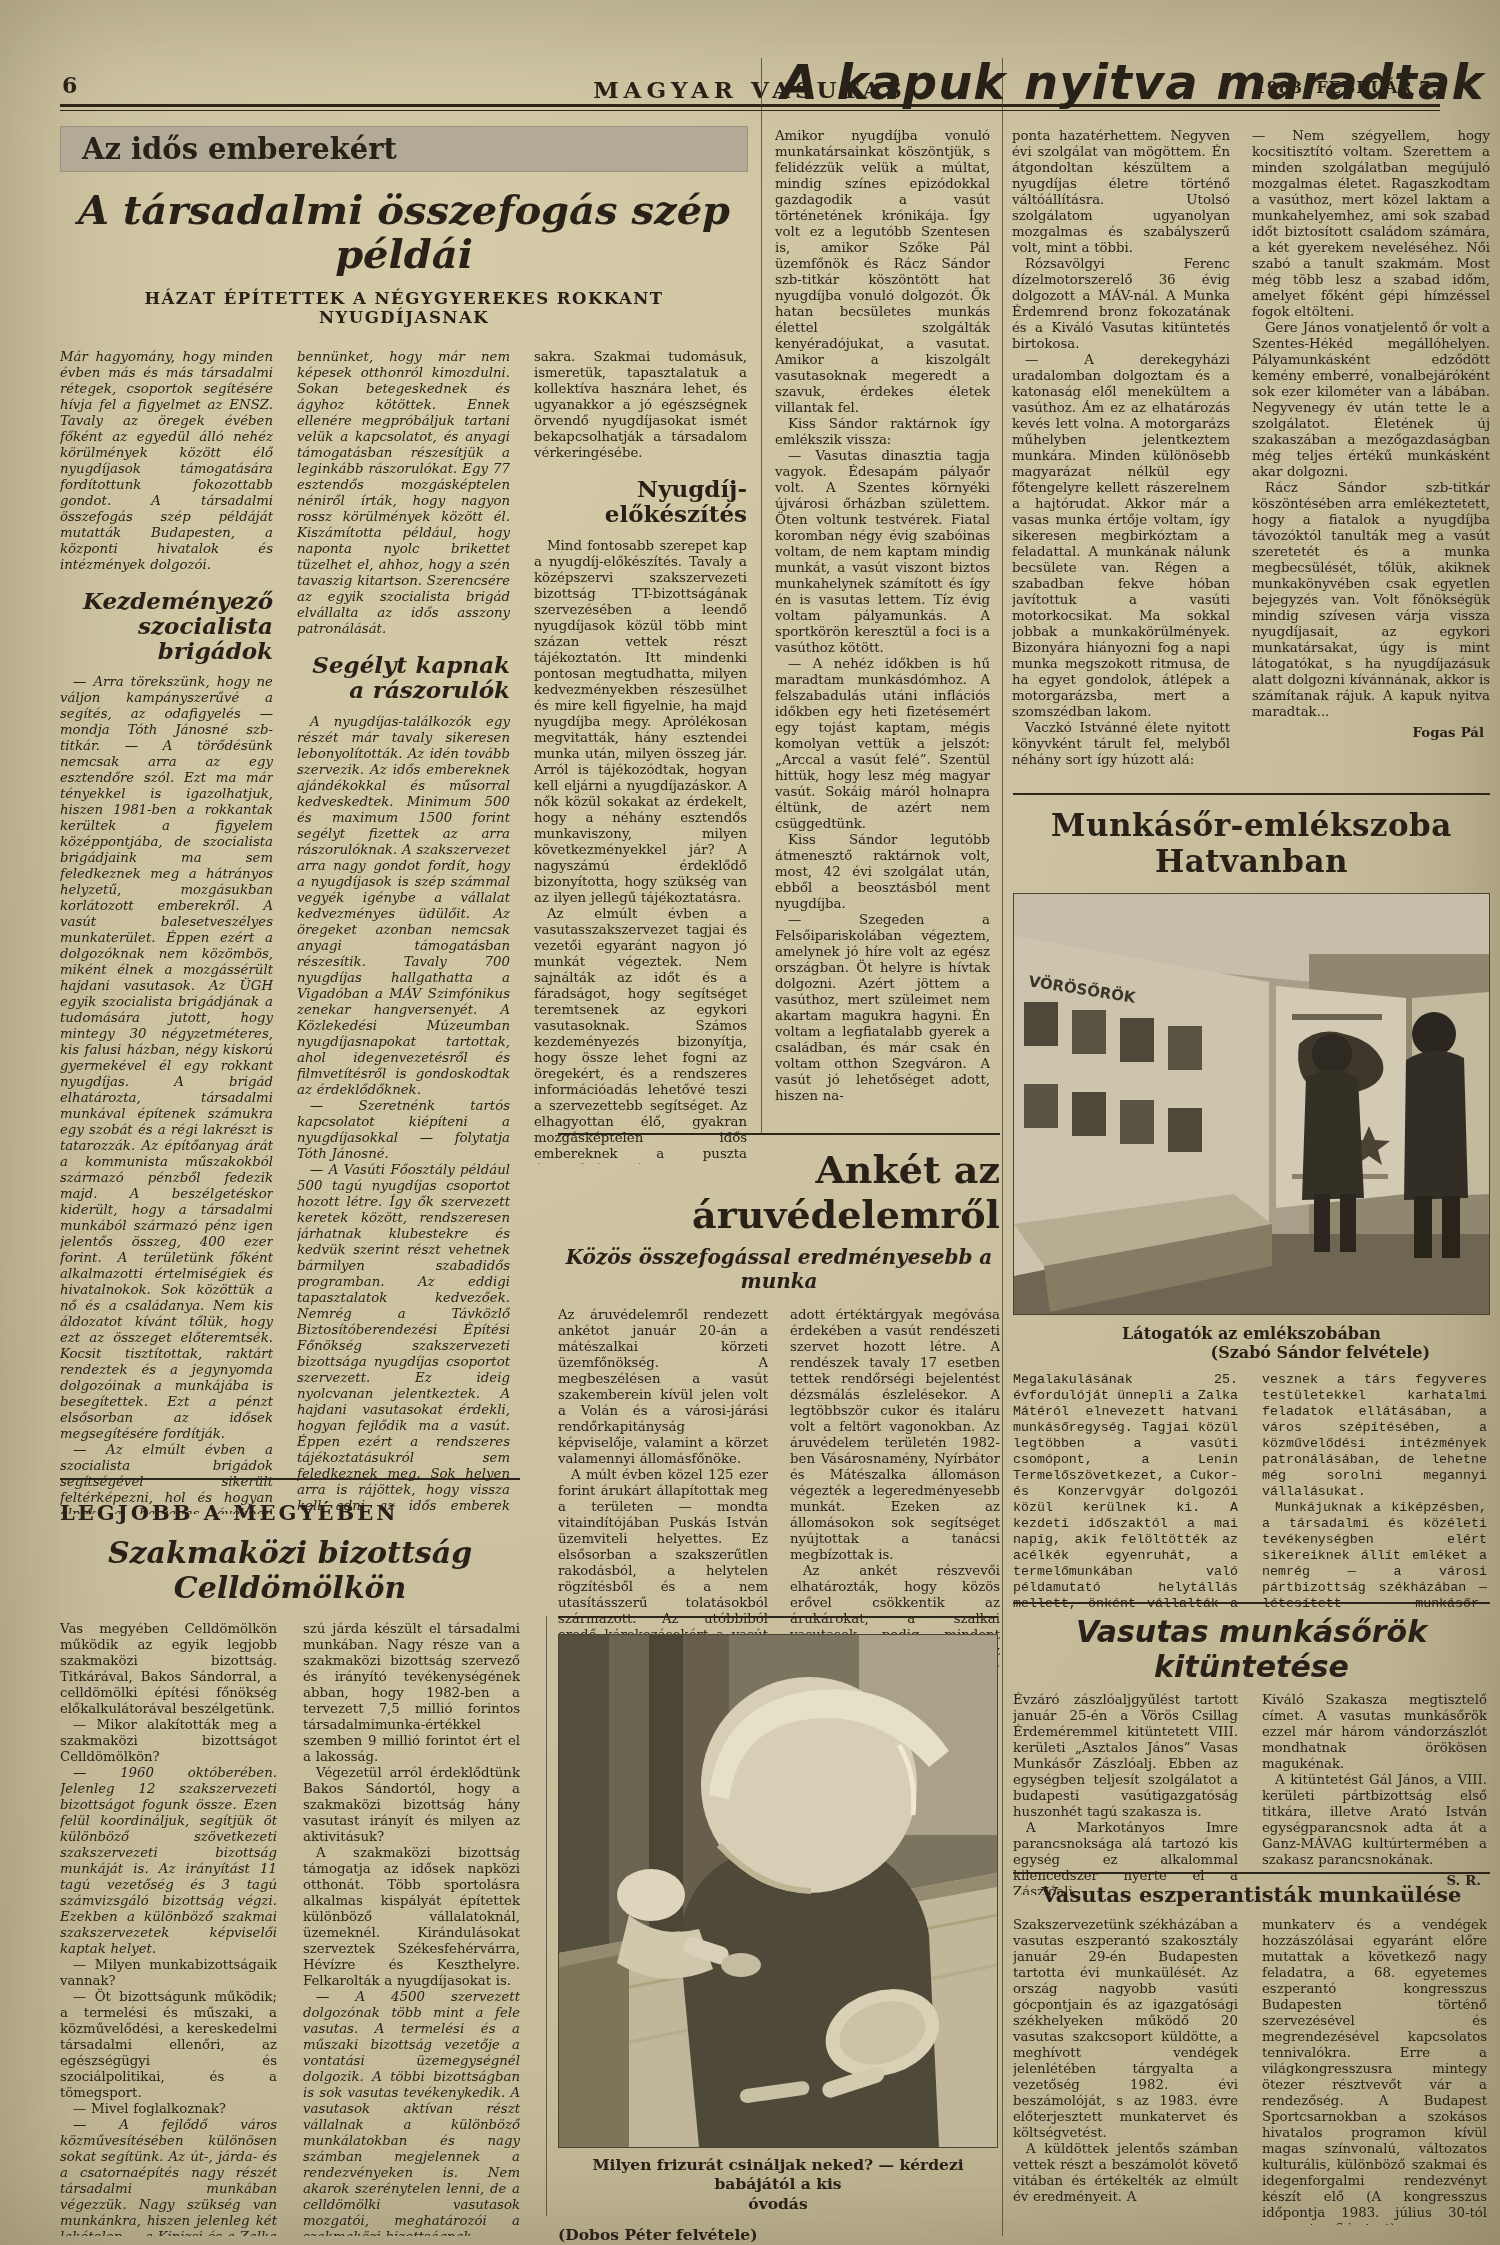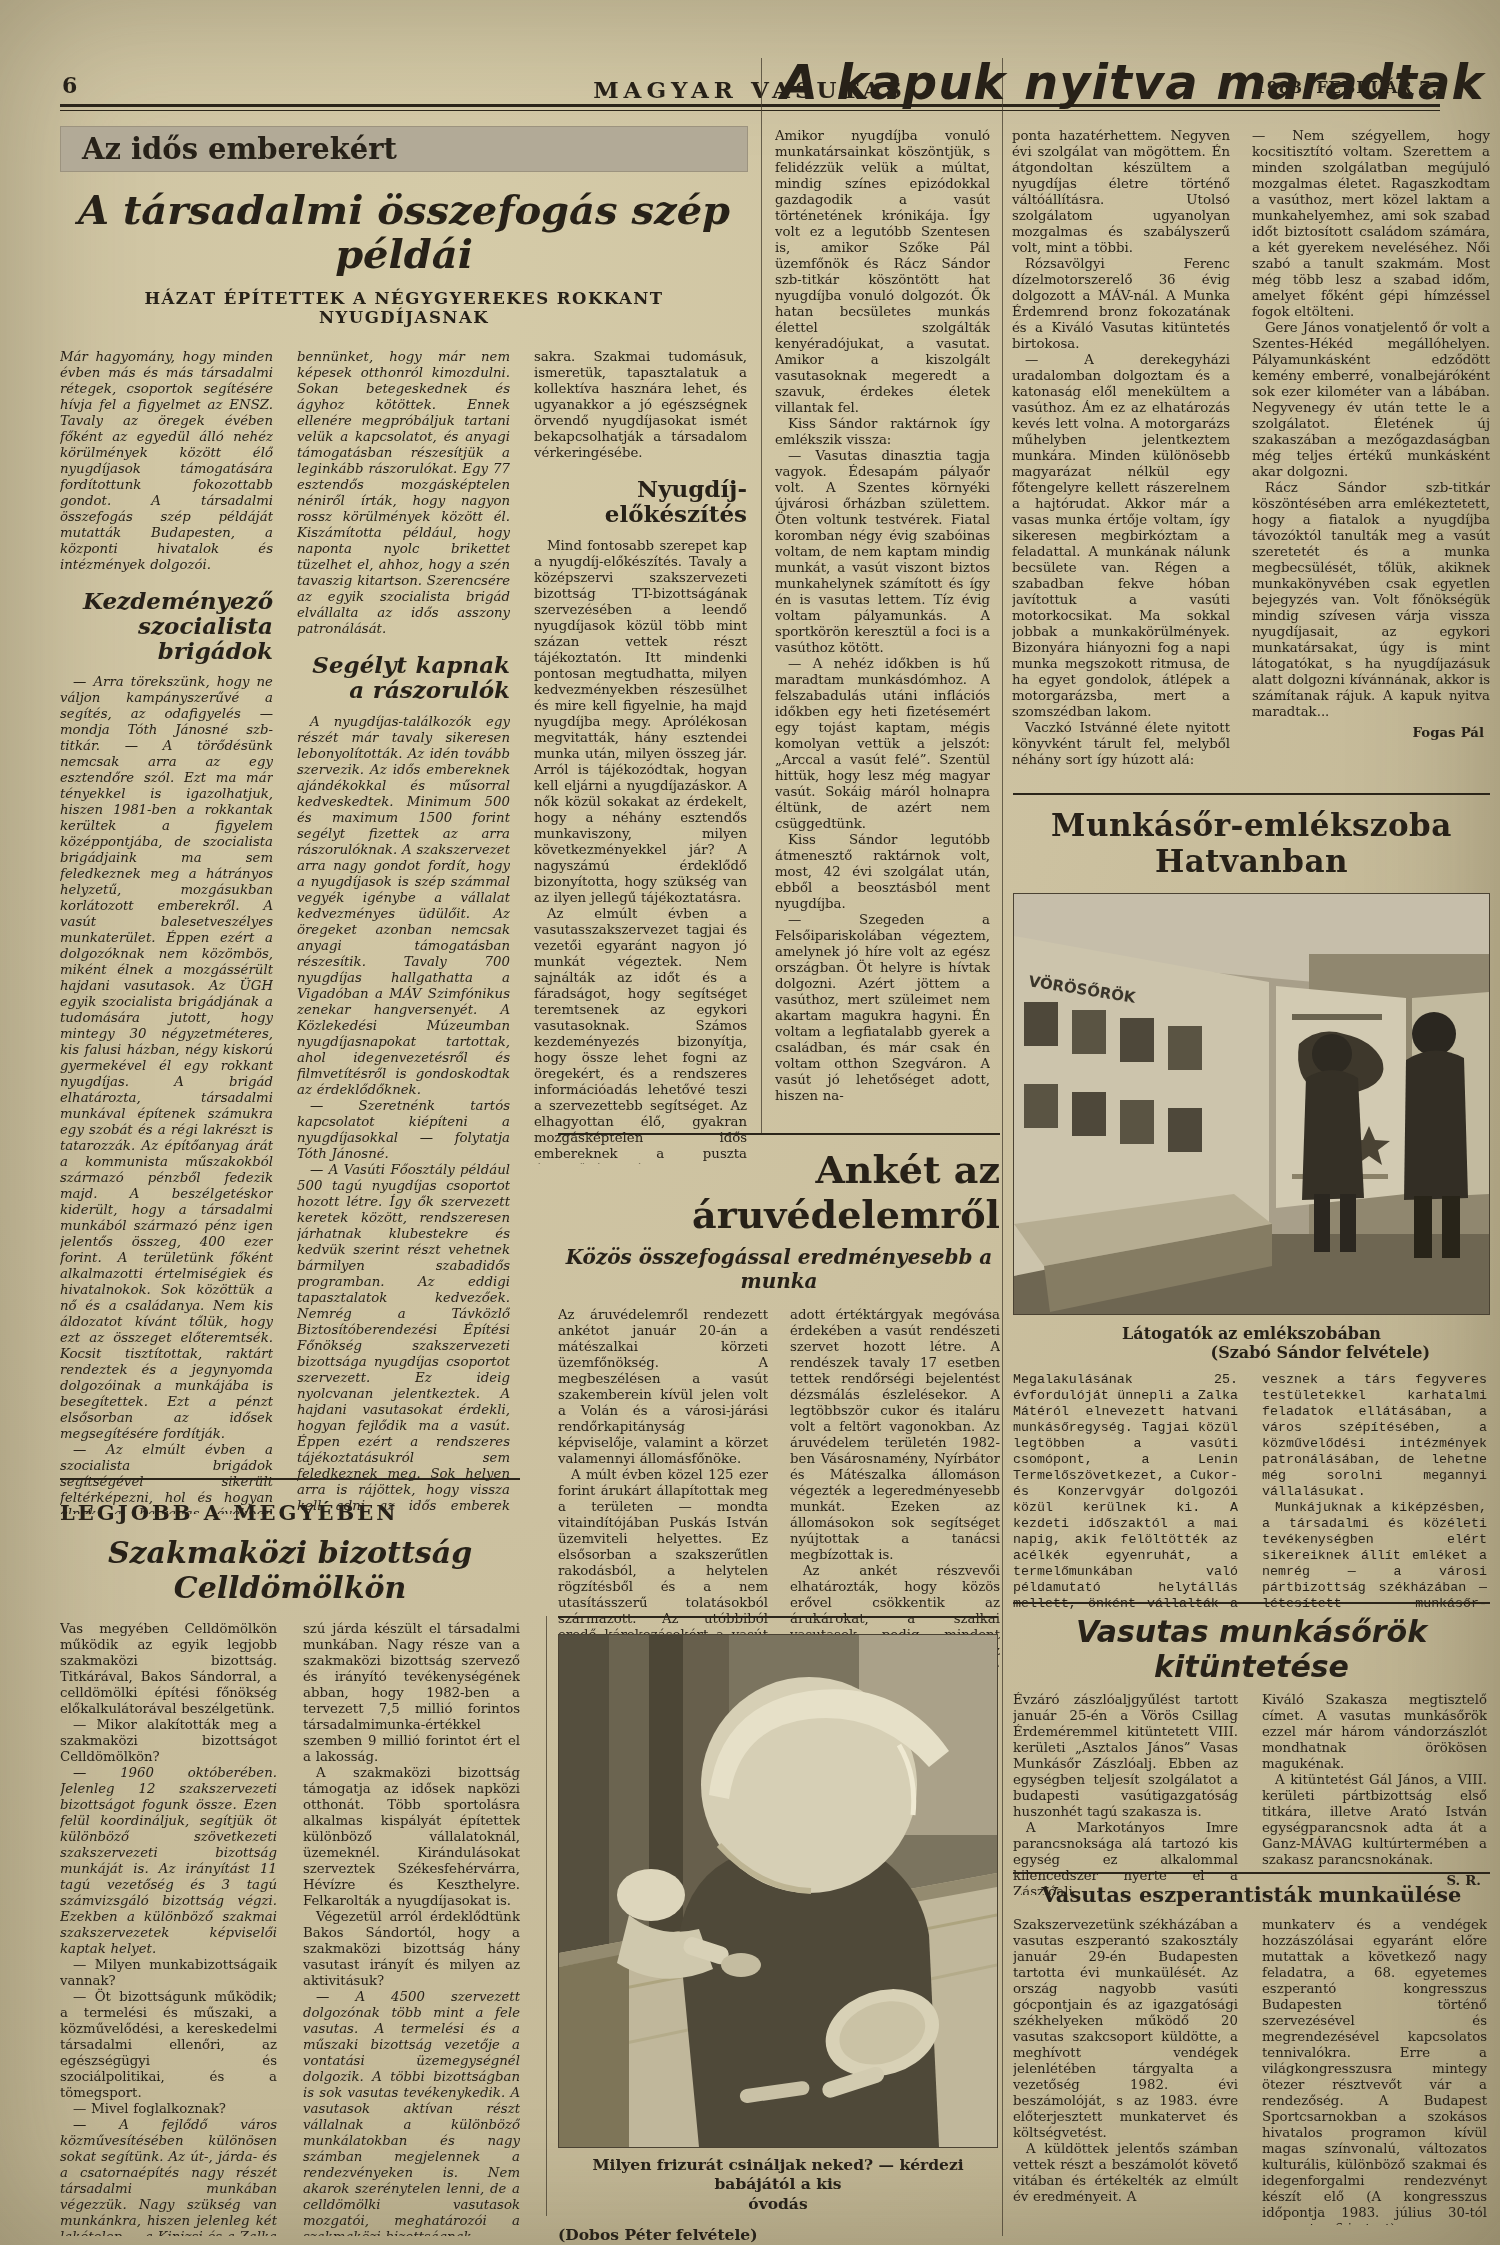--- a/index.html
+++ b/index.html
@@ -263,22 +263,22 @@
           <p class="par noind">Vas megyében Celldömölkön működik az egyik legjobb szakmaközi bizottság. Titkárával, Bakos Sándorral, a celldömölki építési főnökség előkalkulátorával beszélgetünk.</p>
           <p class="par">— Mikor alakították meg a szakmaközi bizottságot Celldömölkön?</p>
           <p class="par it">— 1960 októberében. Jelenleg 12 szakszervezeti bizottságot fogunk össze. Ezen felül koordináljuk, segítjük öt különböző szövetkezeti szakszervezeti bizottság munkáját is. Az irányítást 11 tagú vezetőség és 3 tagú számvizsgáló bizottság végzi. Ezekben a különböző szakmai szakszervezetek képviselői kaptak helyet.</p>
           <p class="par">— Milyen munkabizottságaik vannak?</p>
           <p class="par">— Öt bizottságunk működik; a termelési és műszaki, a közművelődési, a kereskedelmi társadalmi ellenőri, az egészségügyi és szociálpolitikai, és a tömegsport.</p>
           <p class="par">— Mivel foglalkoznak?</p>
           <p class="par it">— A fejlődő város közművesítésében különösen sokat segítünk. Az út-, járda- és a csatornaépítés nagy részét társadalmi munkában végezzük. Nagy szükség van munkánkra, hiszen jelenleg két lakótelep — a Kinizsi és a Zalka Máté — épül Celldömölkön. Tavaly a településen 9 kilométer hosz-</p>
         </div>
       <div class="bodycol">
           <p class="par noind">szú járda készült el társadalmi munkában. Nagy része van a szakmaközi bizottság szervező és irányító tevékenységének abban, hogy 1982-ben a tervezett 7,5 millió forintos társadalmimunka-értékkel szemben 9 millió forintot ért el a lakosság.</p>
+          <p class="par">Végezetül arról érdeklődtünk Bakos Sándortól, hogy a szakmaközi bizottság hány vasutast irányít és milyen az aktivitásuk?</p>
           <p class="par">A szakmaközi bizottság támogatja az idősek napközi otthonát. Több sportolásra alkalmas kispályát építettek különböző vállalatoknál, üzemeknél. Kirándulásokat szerveztek Székesfehérvárra, Hévízre és Keszthelyre. Felkarolták a nyugdíjasokat is.</p>
-          <p class="par">Végezetül arról érdeklődtünk Bakos Sándortól, hogy a szakmaközi bizottság hány vasutast irányít és milyen az aktivitásuk?</p>
           <p class="par it">— A 4500 szervezett dolgozónak több mint a fele vasutas. A termelési és a műszaki bizottság vezetője a vontatási üzemegységnél dolgozik. A többi bizottságban is sok vasutas tevékenykedik. A vasutasok aktívan részt vállalnak a különböző munkálatokban és nagy számban megjelennek a rendezvényeken is. Nem akarok szerénytelen lenni, de a celldömölki vasutasok mozgatói, meghatározói a szakmaközi bizottságnak.</p>
         </div>
     </div>
   </div>
 
   <div class="abs childblock">
     <div class="hrule"></div>
     <div class="photoframe" style="margin-top:16px;">
       <svg width="438" height="512" viewBox="0 0 438 512">
         <rect width="438" height="512" fill="#7b745f"></rect>

